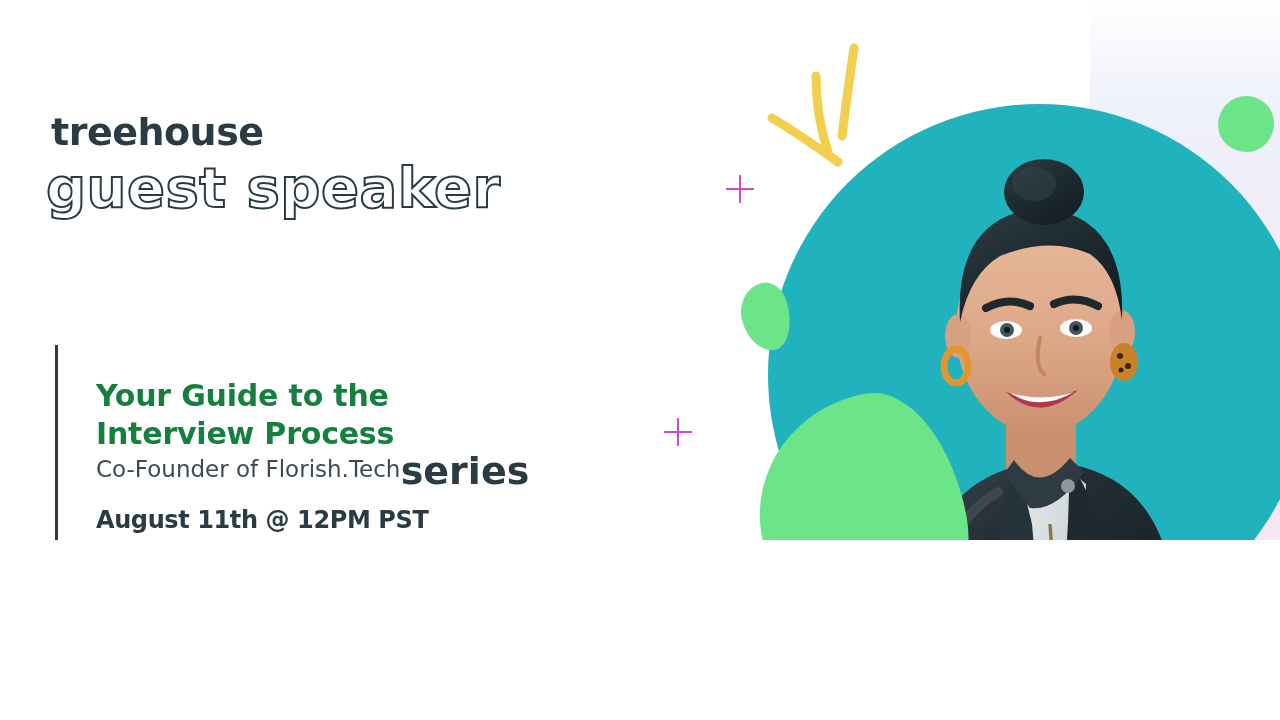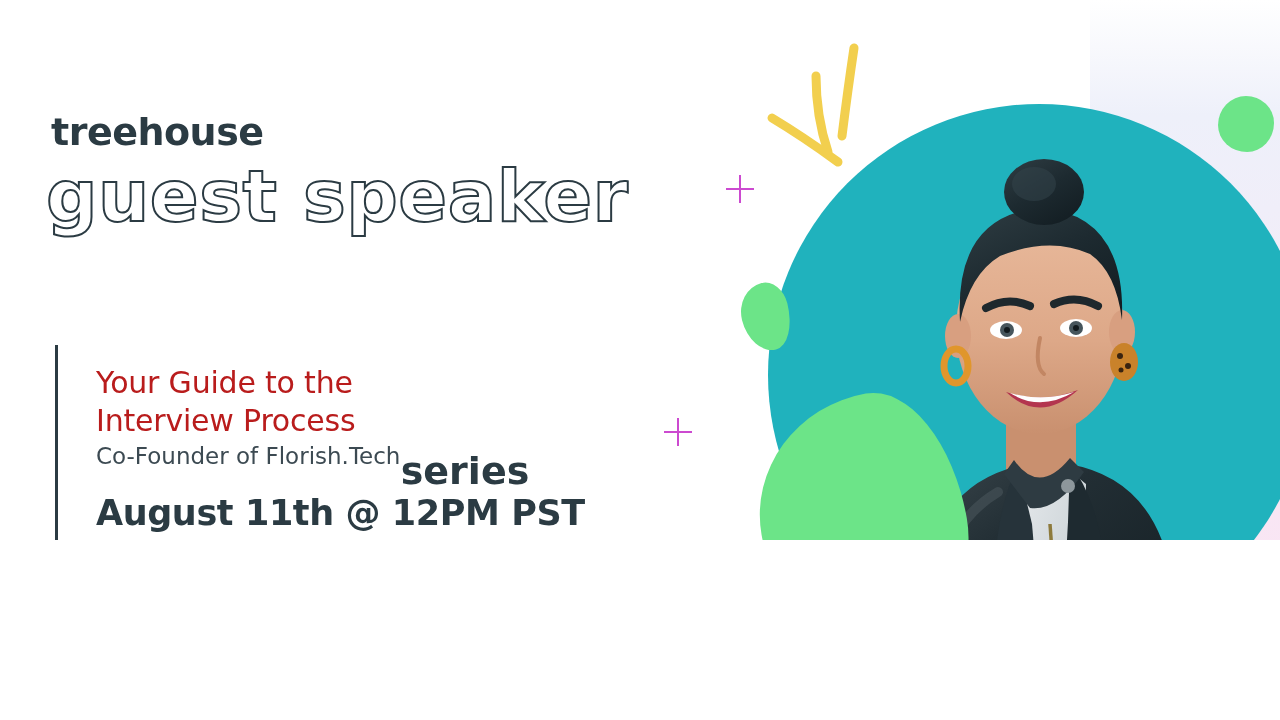--- a/index.html
+++ b/index.html
@@ -81,21 +81,21 @@
 
   #brand-word {
     position:absolute; left:51px; top:110px;
     font-size:38px; font-weight:700; letter-spacing:-0.5px;
     color:#2b3b43;
     font-family:"DejaVu Sans", sans-serif;
   }
 
   #headline-outline {
     position:absolute; left:46px; top:160px;
-    font-size:72px; font-weight:700; letter-spacing:0.5px;
+    font-size:56px; font-weight:700; letter-spacing:0.5px;
     line-height:1;
     color:transparent;
     -webkit-text-stroke:2px #2b3b43;
     font-family:"DejaVu Sans", sans-serif;
     white-space:nowrap;
   }
 
   #series-row {
     position:absolute; left:305px; top:256px;
     width:320px; height:46px;
@@ -111,38 +111,38 @@
   }
 
   #info-block {
     position:absolute; left:55px; top:345px;
     height:258px;
     border-left:3px solid #2b3b43;
     padding-left:38px;
     display:flex; flex-direction:column; justify-content:flex-start;
   }
   #talk-title {
-    font-size:30px; font-weight:400; line-height:1.28;
-    color:#b91c1c; letter-spacing:-0.2px;
-    margin-top:19px;
+    font-size:30px; font-weight:700; line-height:1.28;
+    color:#15803d; letter-spacing:-0.2px;
+    margin-top:32px;
     font-family:"DejaVu Sans", sans-serif;
     white-space:pre-line;
   }
   #speaker-name {
     font-size:23px; font-weight:400; color:#3c4a52;
     margin-top:16px; line-height:1.32;
     font-family:"DejaVu Sans", sans-serif;
   }
   #speaker-role {
     font-size:23px; font-weight:400; color:#3c4a52;
     line-height:1.32;
     font-family:"DejaVu Sans", sans-serif;
   }
   #event-datetime {
-    font-size:35px; font-weight:700; color:#2b3b43;
+    font-size:24px; font-weight:700; color:#2b3b43;
     margin-top:22px; letter-spacing:-0.4px;
     font-family:"DejaVu Sans", sans-serif;
   }
 </style>
 </head>
 <body>
 
 <div id="stage">
 
   <div class="deco" id="right-panel"></div>

